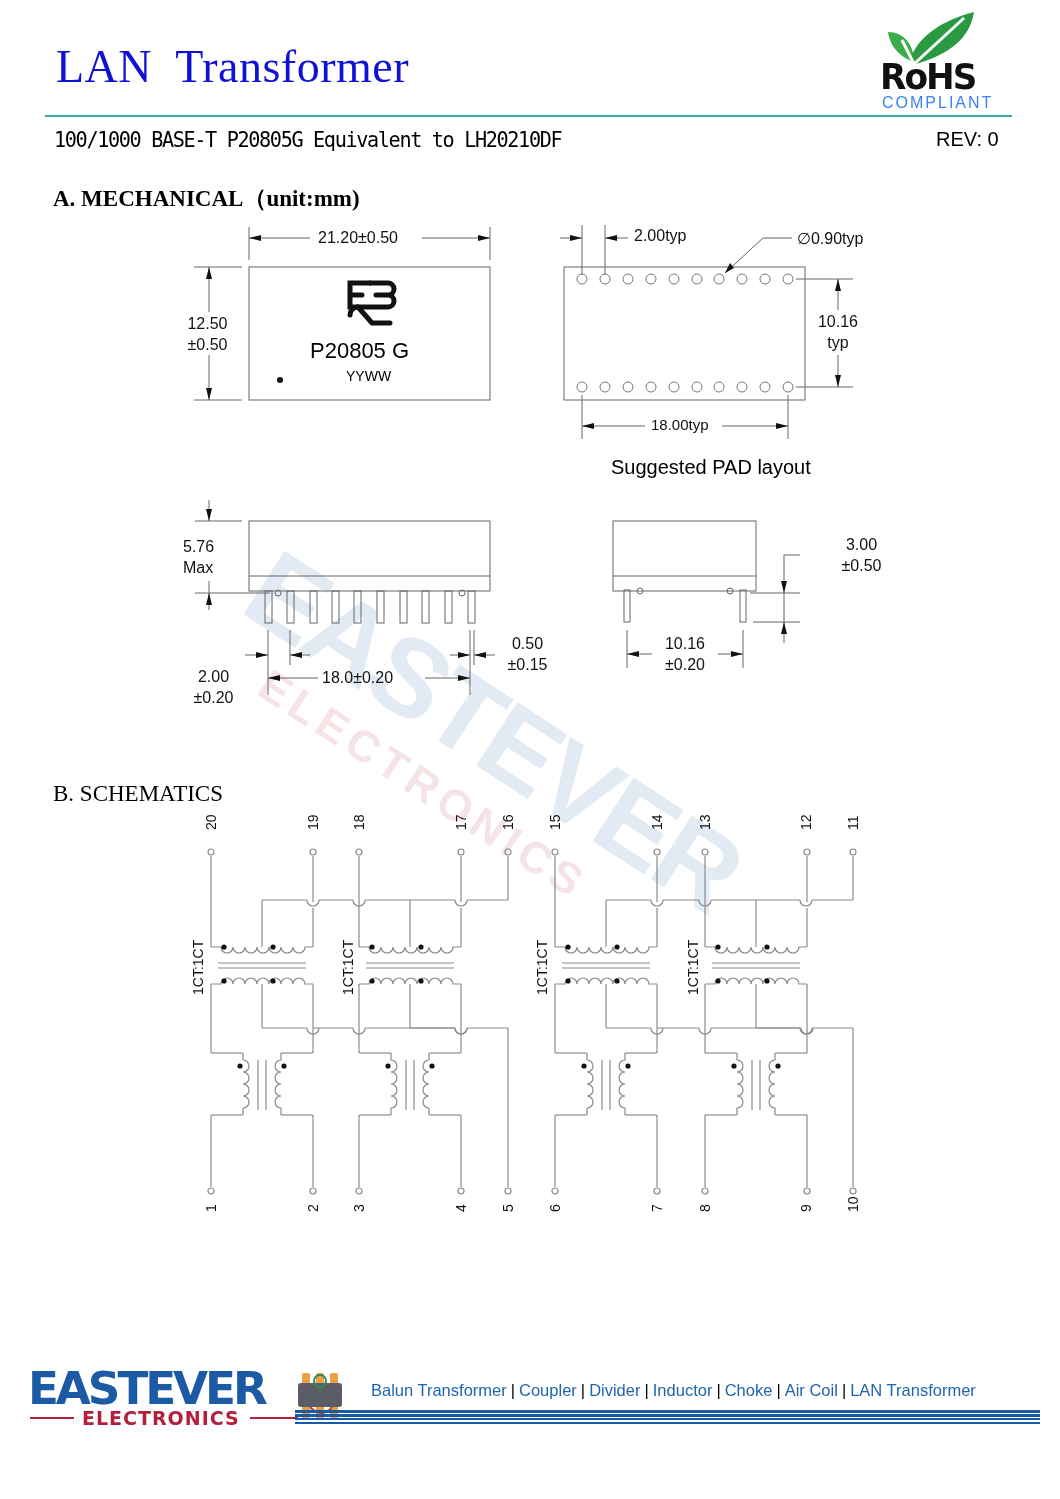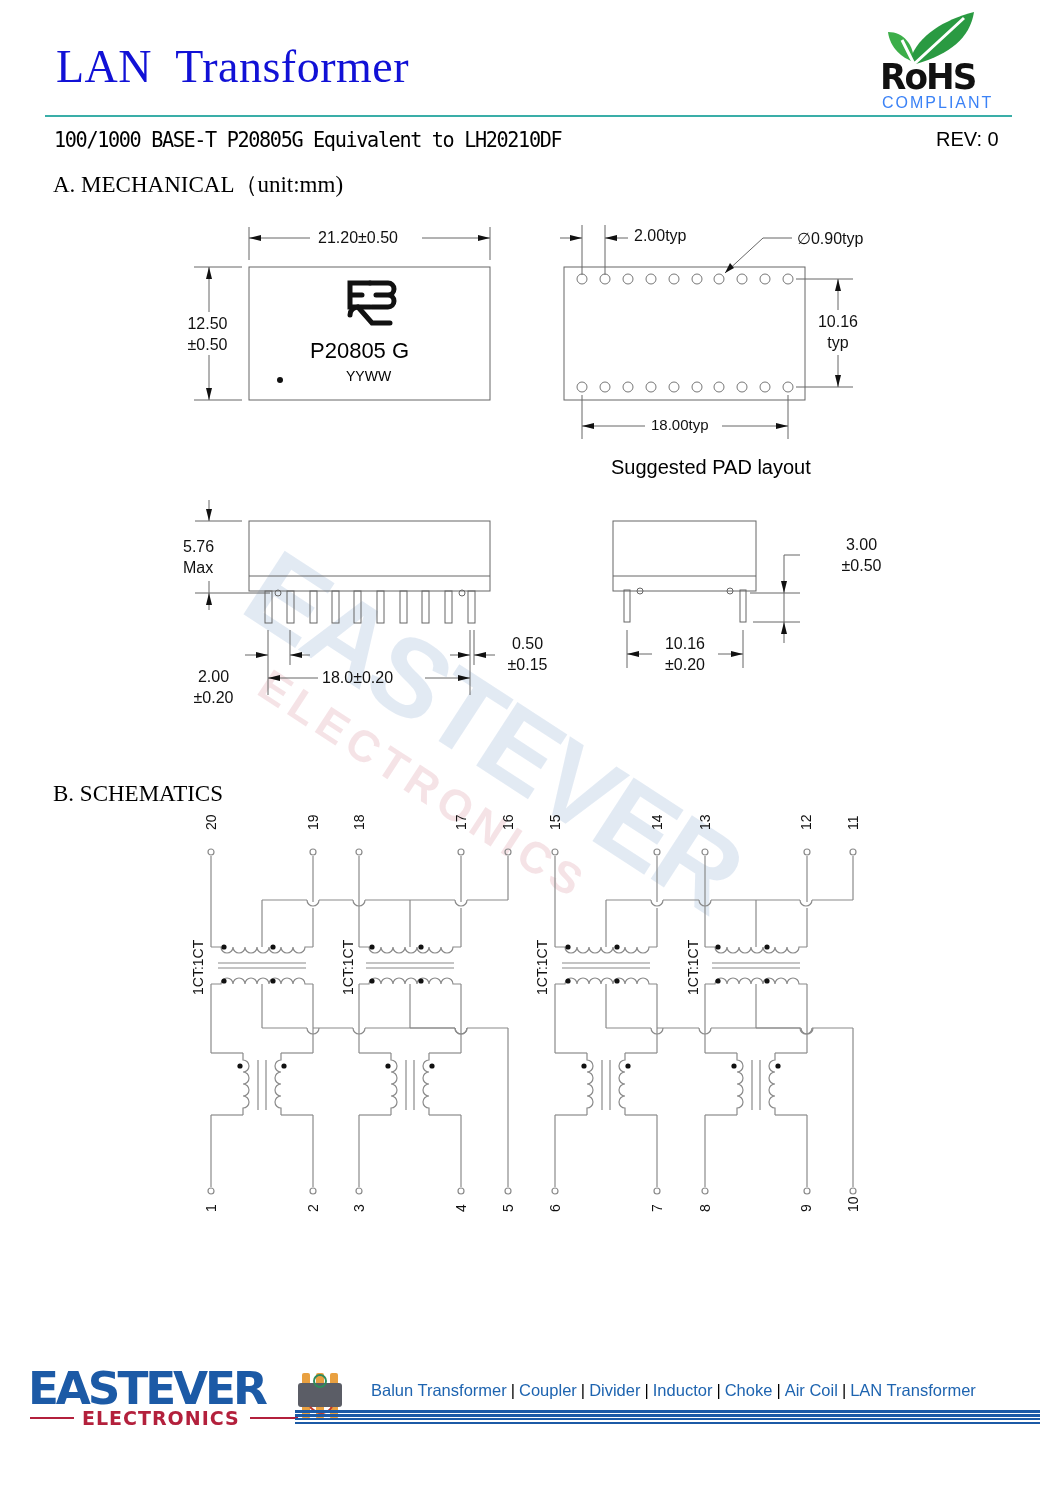--- a/index.html
+++ b/index.html
@@ -29,21 +29,21 @@
     <path d="M28 30 L 40 54 L 90 8" stroke="#ffffff" stroke-width="3" fill="none"></path>
   </svg>
   <div class="abs" style="left:6px; top:46px; font-family:'DejaVu Sans', sans-serif; font-weight:bold; font-size:36px; letter-spacing:-2px; color:#111; transform:scaleX(0.95); transform-origin:left;">RoHS</div>
   <div class="abs" style="left:8px; top:84px; font-size:16px; letter-spacing:2px; color:#3b82f6;">COMPLIANT</div>
 </div>
 
 <div class="abs rule"></div>
 <div class="abs subtitle">100/1000 BASE-T P20805G Equivalent to LH20210DF</div>
 <div class="abs rev">REV: 0</div>
 
-<div class="abs section" style="left:53px; top:169px;">A. MECHANICAL（unit:mm)</div>
+<div class="abs section" style="left:53px; top:183px;font-weight:bold;">A. MECHANICAL（unit:mm)</div>
 
 <div class="abs watermark">
   <svg width="640" height="420" viewBox="0 0 640 420">
     <g transform="translate(30,40) rotate(33)" opacity="0.12">
       <text x="0" y="60" font-size="110" font-weight="bold" fill="#1c5aa6" letter-spacing="-4">EASTEVER</text>
       <text x="60" y="120" font-size="44" font-weight="bold" fill="#b3203c" letter-spacing="6">ELECTRONICS</text>
     </g>
   </svg>
 </div>
 

